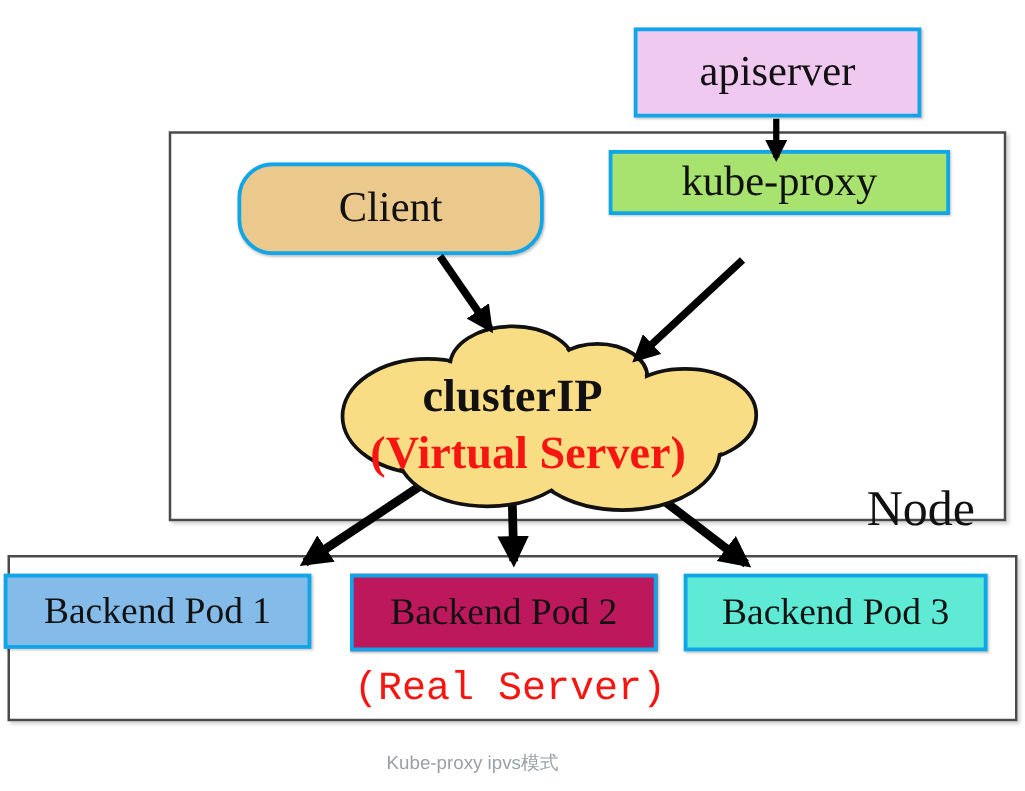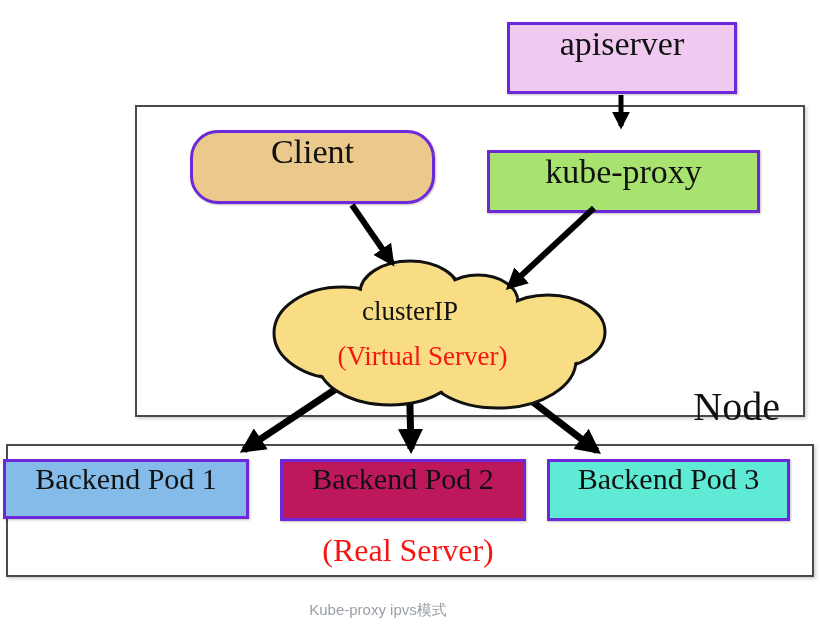--- a/index.html
+++ b/index.html
@@ -1,38 +1,38 @@
 <!DOCTYPE html>
 <html><head>
 <meta charset="utf-8">
 <style>
   html,body{margin:0;padding:0;background:#ffffff;}
   .canvas{position:relative;width:820px;height:633px;background:#ffffff;overflow:hidden;
           font-family:"Liberation Serif","DejaVu Serif",serif;}
   .container-box{position:absolute;border:2px solid #4a4a4a;background:#ffffff;
                  box-shadow:2px 2px 3px rgba(0,0,0,0.18);z-index:1;}
-  .shape-box{position:absolute;border:3px solid #6d28d9;display:flex;align-items:flex-start;
+  .shape-box{position:absolute;border:3px solid #0ea5e9;display:flex;align-items:center;
              justify-content:center;z-index:2;box-shadow:1px 1px 2px rgba(0,0,0,0.25);
              color:#111;box-sizing:border-box;}
   .label-lg{font-size:34px;}
   .label-pod{font-size:30px;}
   #apiserver{left:507px;top:22px;width:230px;height:72px;}
   #nodebox{left:135px;top:105px;width:666px;height:308px;}
   #bottombox{left:6px;top:444px;width:804px;height:129px;}
   #client{left:190px;top:130px;width:245px;height:74px;}
-  #kubeproxy{left:487px;top:150px;width:273px;height:63px;}
+  #kubeproxy{left:487px;top:120px;width:273px;height:52px;}
   #pod1{left:3px;top:459px;width:246px;height:60px;}
   #pod2{left:280px;top:459px;width:246px;height:62px;}
   #pod3{left:547px;top:459px;width:243px;height:62px;}
   #nodelabel{position:absolute;left:580px;top:366px;width:200px;text-align:right;
              font-size:40px;color:#111;z-index:2;margin-top:17px;}
   #realserver{position:absolute;left:6px;top:532px;width:804px;text-align:center;
               font-size:32px;z-index:2;}
   #svglayer{position:absolute;left:0;top:0;width:820px;height:633px;z-index:3;pointer-events:none;}
-  .cloud-text{position:absolute;text-align:center;z-index:4;font-size:27px;}
+  .cloud-text{position:absolute;text-align:center;z-index:4;font-size:37px;font-weight:bold;}
   #cloudtitle{left:285px;top:296px;width:250px;color:#111;}
   #cloudsub{left:280px;top:341px;width:285px;}
   #caption{position:absolute;left:0;top:601px;width:756px;text-align:center;
            font-size:15px;font-family:"Liberation Sans","DejaVu Sans",sans-serif;z-index:2;}
 </style>
 </head>
 <body>
 
 <div class="canvas">
 
@@ -55,21 +55,21 @@
     <span>Backend Pod 1</span>
   </div>
   <div id="pod2" class="shape-box label-pod" style="background-color: #be185d;">
     <span>Backend Pod 2</span>
   </div>
   <div id="pod3" class="shape-box label-pod" style="background-color: #5eead4;">
     <span>Backend Pod 3</span>
   </div>
 
   <div id="nodelabel">Node</div>
-  <div id="realserver" style="color: rgb(246, 21, 17);">(Real Server)</div>
+  <div id="realserver" style="color: rgb(246, 21, 17); font-family: Liberation Mono, monospace;">(Real Server)</div>
 
   <svg id="svglayer" viewBox="0 0 820 633">
     <defs>
       <marker id="ah" viewBox="0 0 10 10" refX="8" refY="5" markerWidth="3.6" markerHeight="3.6" orient="auto-start-reverse">
         <path d="M0,0 L10,5 L0,10 z" fill="#000"></path>
       </marker>
     </defs>
 
     <g stroke="#000" stroke-width="7">
       <line x1="360" y1="373" x2="244" y2="450" marker-end="url(#ah)"></line>

